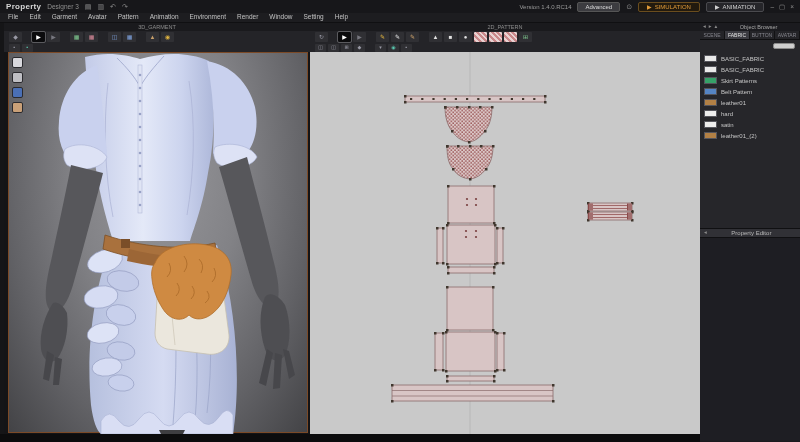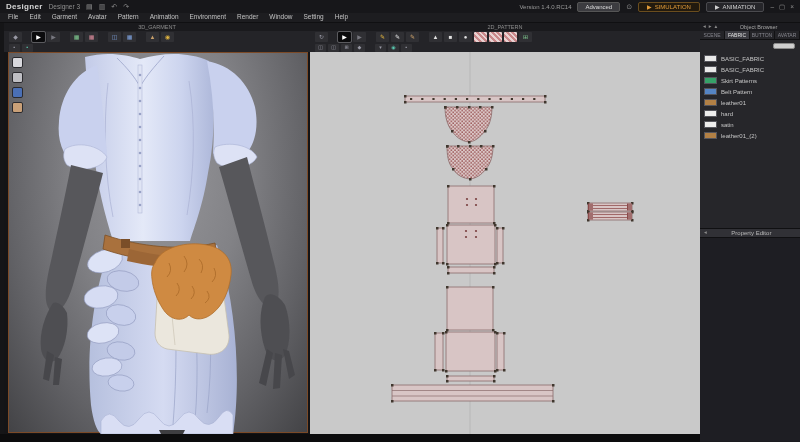--- a/index.html
+++ b/index.html
@@ -83,21 +83,21 @@
 
   .statusbar{position:absolute;left:0;top:434px;width:700px;height:8px;background:#0c0c0d;}
   .leftedge{position:absolute;left:0;top:23px;width:4px;height:411px;background:#151517;}
 </style>
 </head>
 <body>
 
 <div id="stage">
 
   <div class="titlebar">
-    <span class="appname">Designer</span>
+    <span class="appname">Property</span>
     <span class="appedition">Designer 3</span>
     <span class="tb-ico">▤</span>
     <span class="tb-ico">▥</span>
     <span class="tb-ico">↶</span>
     <span class="tb-ico">↷</span>
     <div class="tb-right">
       <span class="version">Version   1.4.0.RC14</span>
       <span class="btn-pill">Advanced</span>
       <span class="tb-ico">⊙</span>
       <span class="btn-sim">

